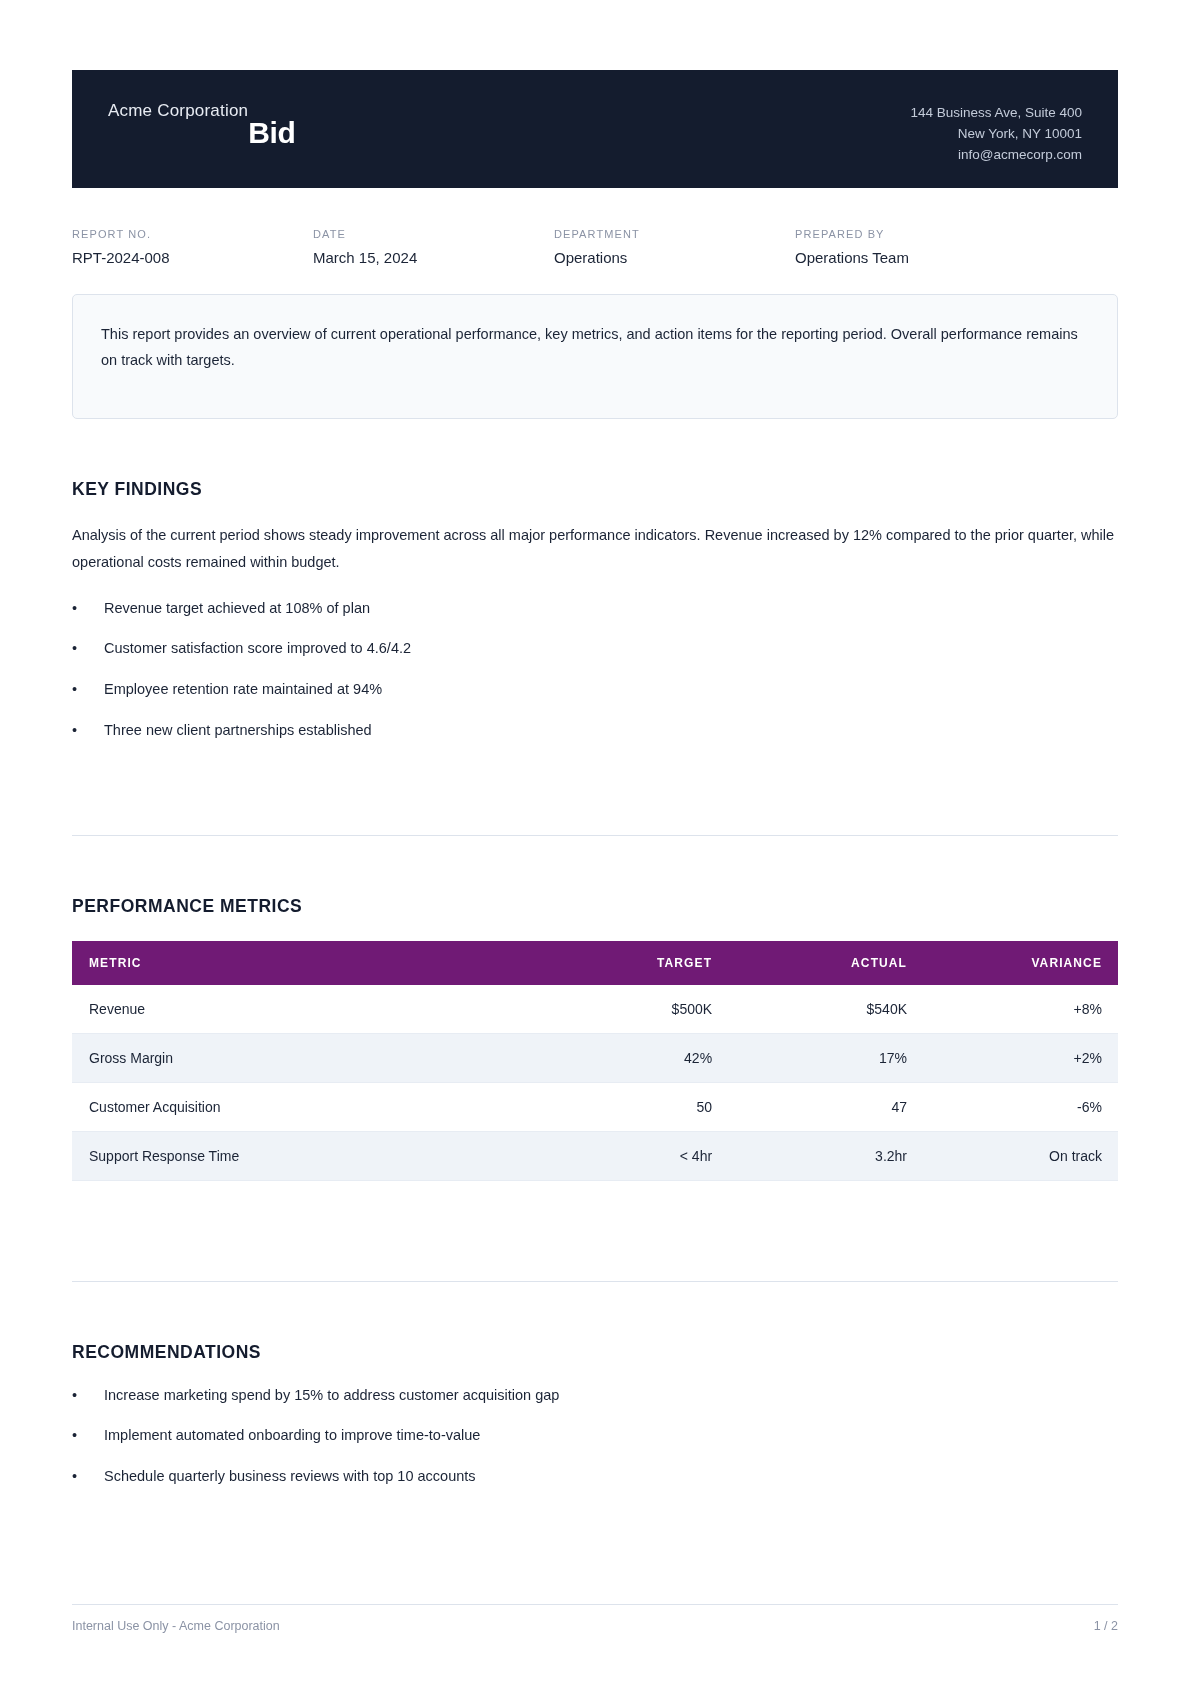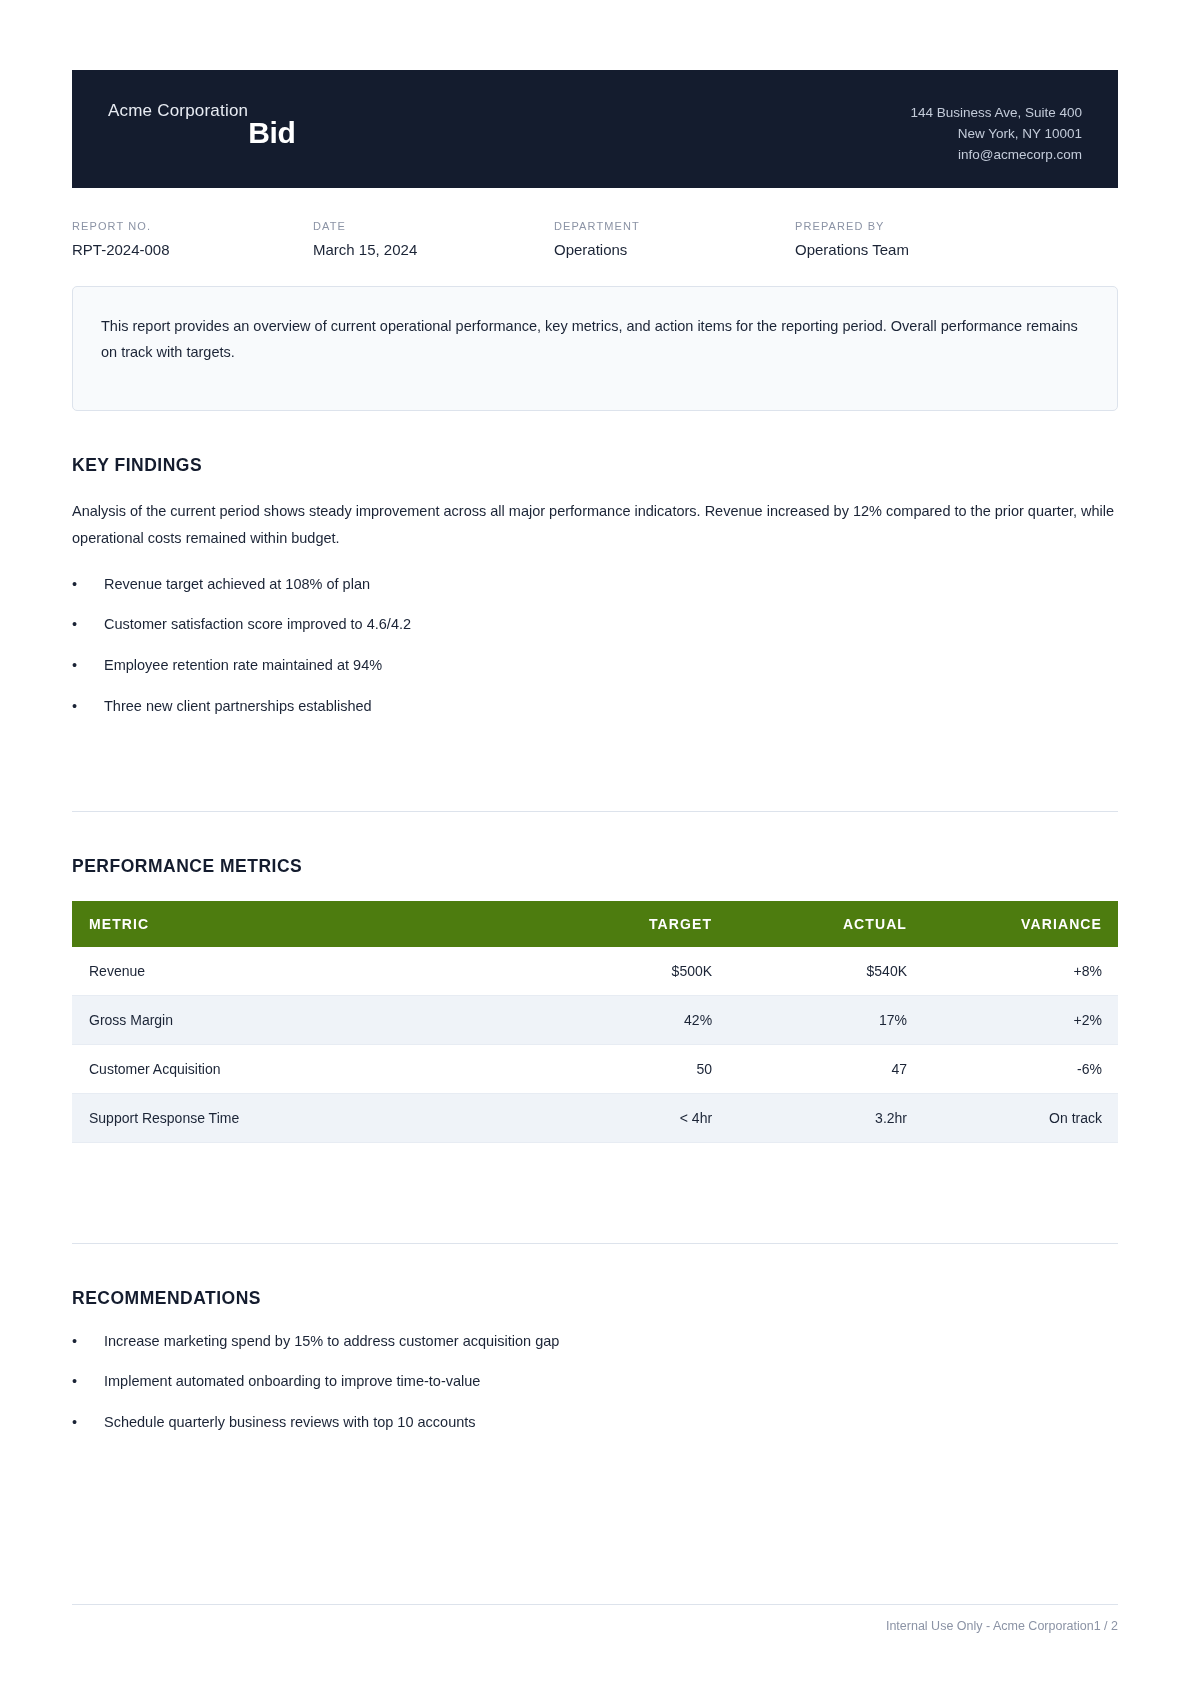--- a/index.html
+++ b/index.html
@@ -50,21 +50,21 @@
     text-align: right;
     color: #c3cbd9;
     font-size: 13.5px;
     line-height: 1.55;
     padding-top: 3px;
   }
 
   
   .meta-row {
     display: flex;
-    margin-top: 32px;
+    margin-top: 40px;
   }
   .meta-col { width: 241px; }
   .meta-label {
     font-size: 11px;
     letter-spacing: 1.1px;
     color: #8b93a5;
     font-weight: 400;
     text-transform: uppercase;
   }
   .meta-value {
@@ -82,21 +82,21 @@
     padding: 26px 28px 32px 28px;
     min-height: 125px;
   }
   .summary-text {
     font-size: 14.5px;
     color: #1b2436;
     line-height: 1.82;
   }
 
   
-  .section { margin-top: 44px; }
+  .section { margin-top: 60px; }
   .section-title {
     font-size: 17.5px;
     font-weight: bold;
     color: #141c2e;
     letter-spacing: 0.5px;
     text-transform: uppercase;
   }
   .section-para {
     margin-top: 22px;
     font-size: 14.5px;
@@ -125,23 +125,23 @@
   }
 
   
   .metrics-table {
     width: 100%;
     border-collapse: collapse;
     margin-top: 24px;
     table-layout: fixed;
   }
   .metrics-table thead th {
-    background: #4d7c0f;
+    background: #701a75;
     color: #ffffff;
-    font-size: 14px;
+    font-size: 12px;
     letter-spacing: 1.1px;
     font-weight: bold;
     text-transform: uppercase;
     padding: 15px 16px;
     text-align: right;
   }
   .metrics-table thead th:first-child { text-align: left; padding-left: 17px; }
   .metrics-table thead th:last-child { padding-right: 16px; }
 
   .metrics-table tbody td {
@@ -164,21 +164,21 @@
     left: 72px;
     right: 72px;
     bottom: 120px;
   }
   .footer-rule {
     border: 0;
     border-top: 1px solid #dde3ec;
   }
   .footer-inner {
     display: flex;
-    justify-content: flex-end;
+    justify-content: space-between;
     align-items: center;
     padding-top: 14px;
     font-size: 12.5px;
     color: #8b93a5;
   }
 </style>
 </head>
 <body>
 
 <div class="page">

